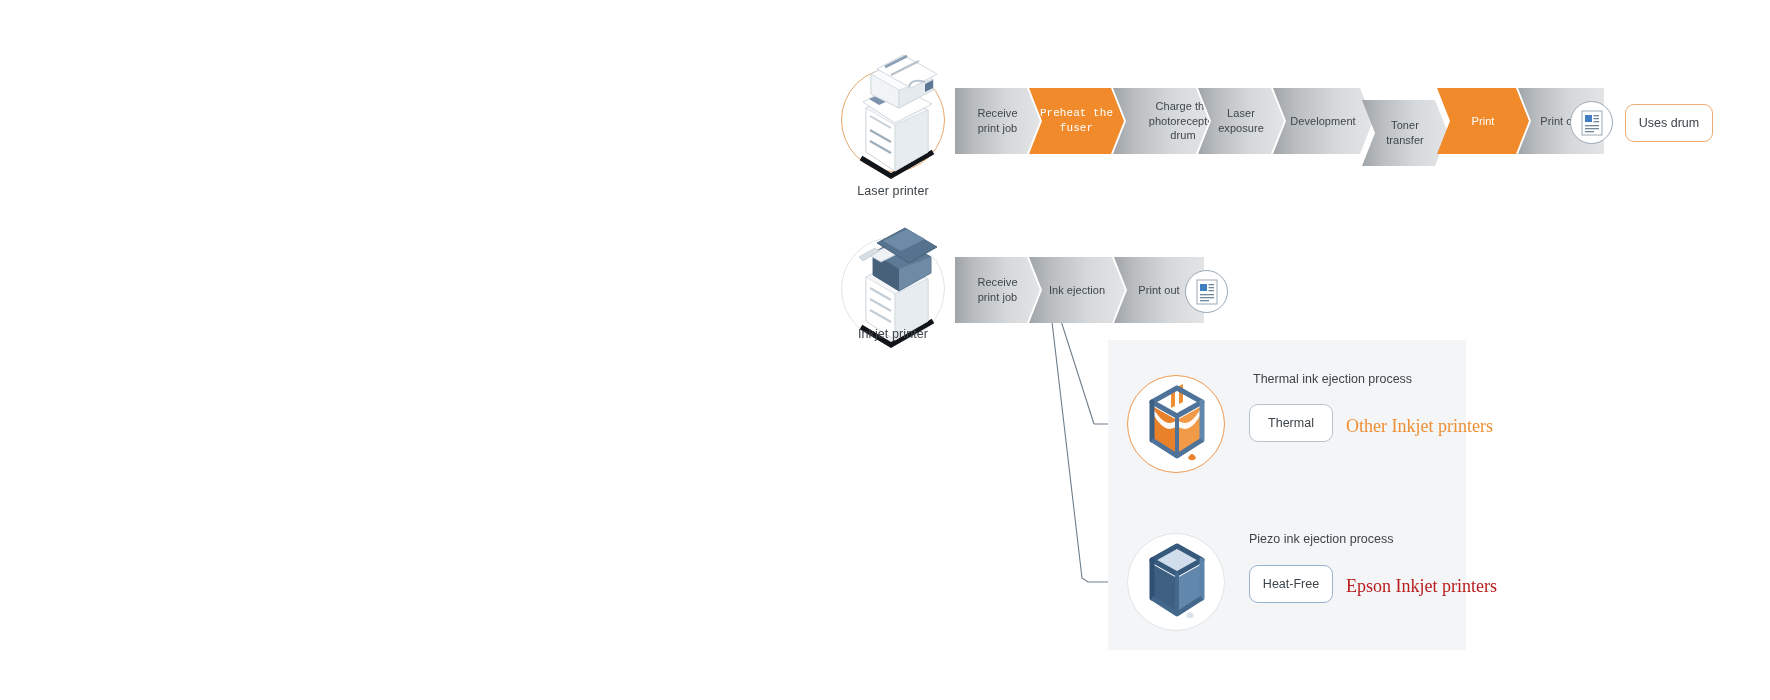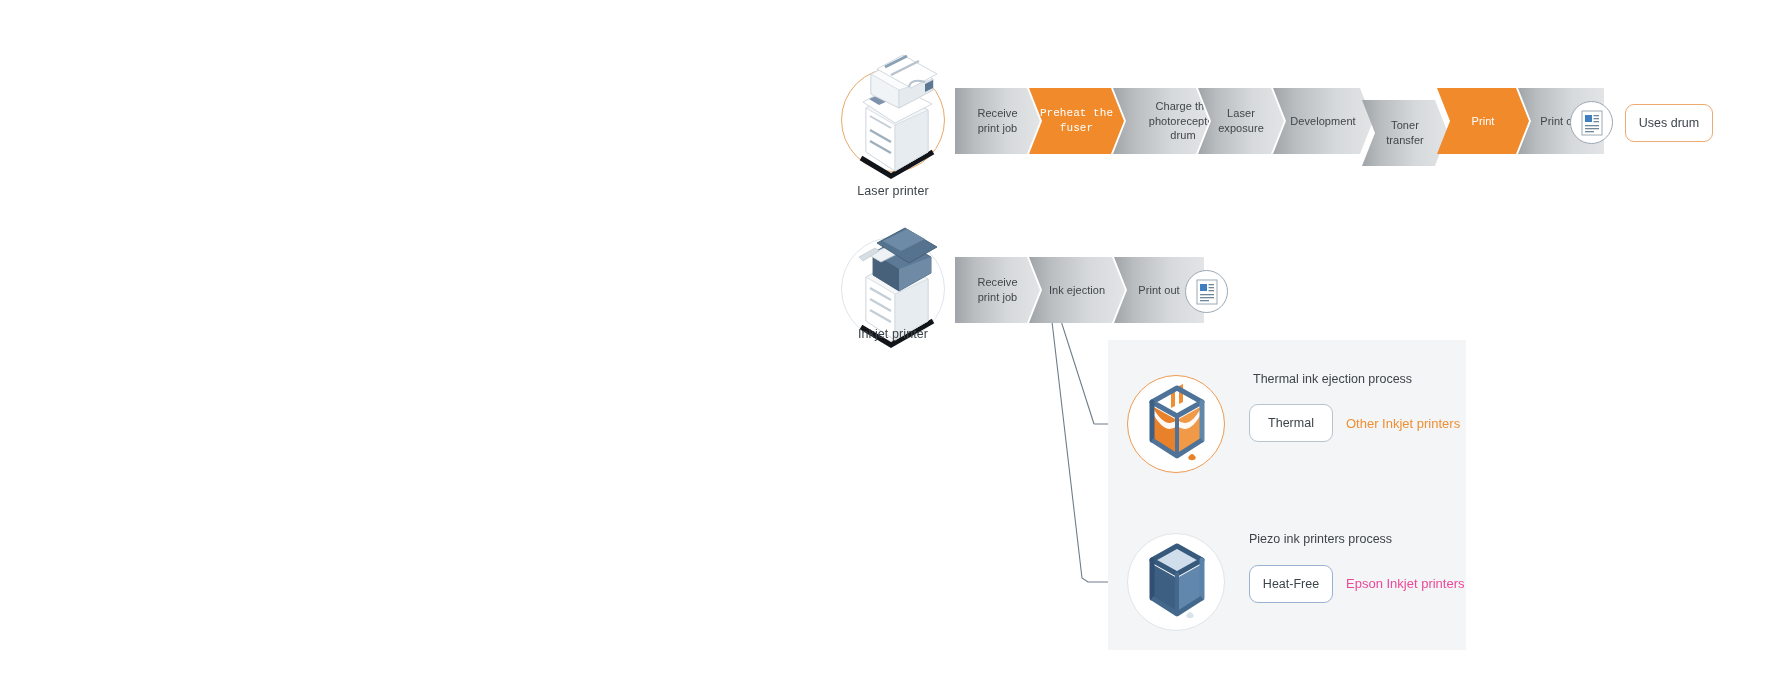--- a/index.html
+++ b/index.html
@@ -76,24 +76,24 @@
   .detail-circle{
     position:absolute;width:98px;height:98px;border-radius:50%;
     box-sizing:border-box;background:#ffffff;
   }
   .detail-circle.thermal{border:1.6px solid #ef9a4e;}
   .detail-circle.piezo{border:1.3px solid #dfe5ea;}
   .detail-title{
     position:absolute;font-size:12.5px;color:#3d4449;white-space:nowrap;text-align:center;
   }
   .detail-note{
-    position:absolute;font-size:13px;white-space:nowrap;
+    position:absolute;font-size:18px;white-space:nowrap;font-family:Liberation Serif, serif;
   }
   .note-orange{color:#ef8f33;}
-  .note-blue{color:#ec4899;}
+  .note-blue{color:#b91c1c;}
 
   svg{display:block;overflow:visible;}
   .conn{position:absolute;left:0;top:0;width:1770px;height:700px;pointer-events:none;}
 </style>
 </head>
 <body>
 
 <div class="stage">
 
   <svg class="conn">
@@ -274,19 +274,19 @@
       <polygon points="37,42 62,28 62,64 37,78" fill="#6187ad"></polygon>
       <polygon points="14,25 37,12 60,25 37,38" fill="#cfdeea"></polygon>
       <polygon points="12,24 37,10 62,24 37,38" fill="none" stroke="#37597c" stroke-width="5" stroke-linejoin="round"></polygon>
       <path d="M12,24 L12,62" stroke="#2f5073" stroke-width="5" stroke-linecap="round"></path>
       <path d="M62,24 L62,62" stroke="#5b82a9" stroke-width="5" stroke-linecap="round"></path>
       <path d="M37,38 L37,78" stroke="#44688c" stroke-width="4" stroke-linecap="round"></path>
       <path d="M12,62 L37,78 L62,62" stroke="#44688c" stroke-width="5" fill="none" stroke-linejoin="round"></path>
       <path d="M46,80 q4,-8 8,0 a4.6,4.6 0 0 1 -8,0 z" fill="#d9e3ec"></path>
     </svg>
   </div>
-  <div class="detail-title" style="left:1249px;top:532px;">Piezo ink printers process</div>
+  <div class="detail-title" style="left:1249px;top:532px;">Piezo ink ejection process</div>
   <div class="pill blue-outline" style="left:1249px;top:565px;width:84px;height:38px;">
     <span>Heat-Free</span>
   </div>
   <div class="detail-note note-blue" style="left:1346px;top:576px;">Epson Inkjet printers</div>
 
 </div>
 
 </body></html>

